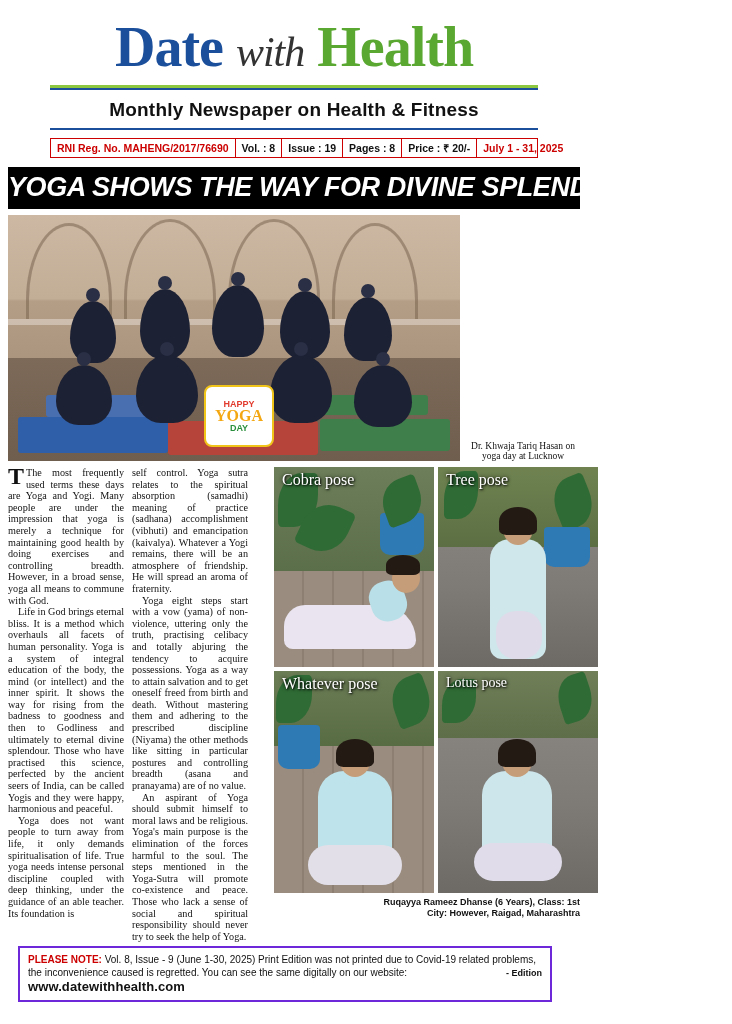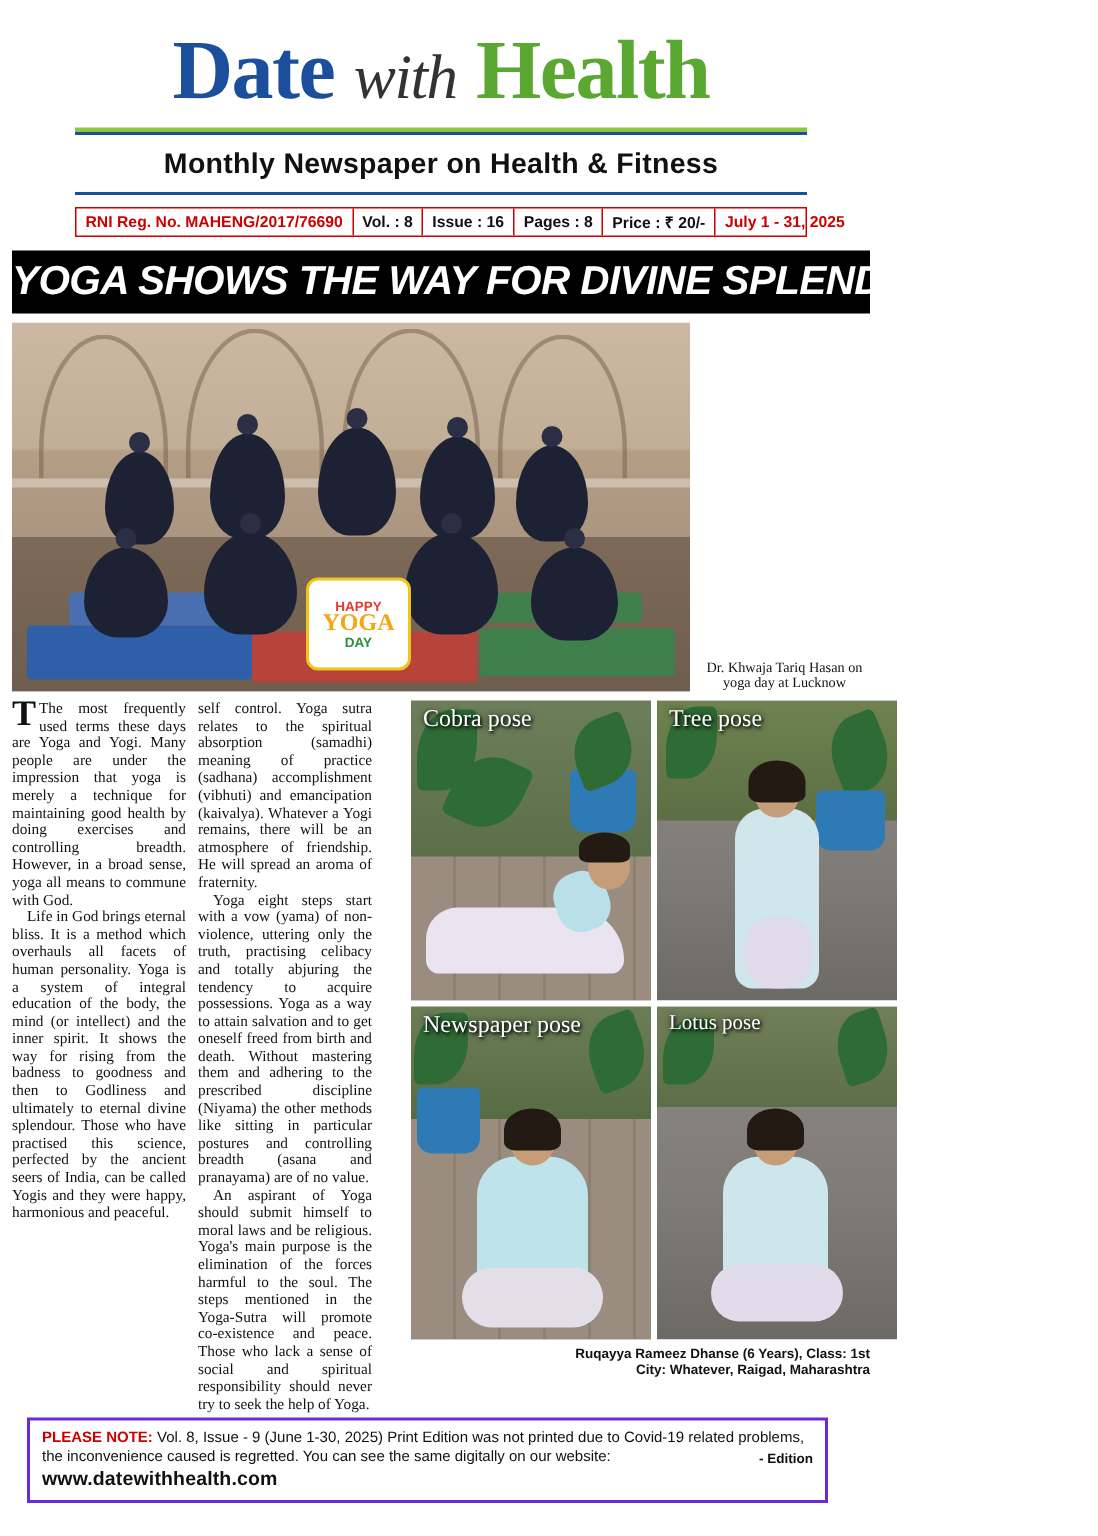--- a/index.html
+++ b/index.html
@@ -308,21 +308,21 @@
       <span class="mt-health">Health</span>
     </div>
     <div class="rule-double"></div>
     <div class="tagline">Monthly Newspaper on Health &amp; Fitness</div>
     <div class="tag-rule"></div>
   </div>
 
   <div class="infostrip">
     <div class="seg red">RNI Reg. No. MAHENG/2017/76690</div>
     <div class="seg black">Vol. : 8</div>
-    <div class="seg black">Issue : 16</div>
+    <div class="seg black">Issue : 19</div>
     <div class="seg black">Pages : 8</div>
     <div class="seg black grow">Price : ₹ 20/-</div>
     <div class="seg seg-date">July 1 - 31, 2025</div>
   </div>
 
   <div class="headline">YOGA SHOWS THE WAY FOR DIVINE SPLENDOUR</div>
 
   <div class="photorow">
     <div class="photo-main">
       <div class="ph sky-room">
@@ -393,20 +393,21 @@
       </div>
       <div class="side-caption">Dr. Khwaja Tariq Hasan on yoga day at Lucknow</div>
     </div>
   </div>
 
   <div class="content">
 
     <div class="col">
       <p class="first"><span class="dropcap">T</span><span>The most frequently used terms these days are Yoga and Yogi. Many people are under the impression that yoga is merely a technique for maintaining good health by doing exercises and controlling breadth. However, in a broad sense, yoga all means to commune with God.</span></p>
       <p>Life in God brings eternal bliss. It is a method which overhauls all facets of human personality. Yoga is a system of integral education of the body, the mind (or intellect) and the inner spirit. It shows the way for rising from the badness to goodness and then to Godliness and ultimately to eternal divine splendour. Those who have practised this science, perfected by the ancient seers of India, can be called Yogis and they were happy, harmonious and peaceful.</p>
+      <p>Yoga does not want people to turn away from life, it only demands spiritualisation of life. True yoga needs intense personal discipline coupled with deep thinking, under the guidance of an able teacher. Its foundation is</p>
     </div>
 
     <div class="col">
       <p class="first">self control. Yoga sutra relates to the spiritual absorption (samadhi) meaning of practice (sadhana) accomplishment (vibhuti) and emancipation (kaivalya). Whatever a Yogi remains, there will be an atmosphere of friendship. He will spread an aroma of fraternity.</p>
       <p>Yoga eight steps start with a vow (yama) of non-violence, uttering only the truth, practising celibacy and totally abjuring the tendency to acquire possessions. Yoga as a way to attain salvation and to get oneself freed from birth and death. Without mastering them and adhering to the prescribed discipline (Niyama) the other methods like sitting in particular postures and controlling breadth (asana and pranayama) are of no value.</p>
       <p>An aspirant of Yoga should submit himself to moral laws and be religious. Yoga's main purpose is the elimination of the forces harmful to the soul. The steps mentioned in the Yoga-Sutra will promote co-existence and peace. Those who lack a sense of social and spiritual responsibility should never try to seek the help of Yoga.</p>
     </div>
 
     <div class="gallery">
       <div class="gal-grid">
@@ -446,41 +447,41 @@
             <div style="position:absolute;left:0;top:0;right:0;height:34%;background:linear-gradient(180deg,#6b7d55,#586c44);"></div>
             <div class="leaf" style="left:2px;top:4px;width:36px;height:48px;"></div>
             <div class="leaf" style="right:4px;top:6px;width:38px;height:48px;transform:rotate(-20deg);"></div>
             <div class="plantpot" style="left:4px;top:54px;width:42px;height:44px;"></div>
             <div class="girl" style="left:44px;bottom:10px;width:74px;height:112px;background:#bfe3ea;border-radius:26px 26px 18px 18px;">
               <span class="gh"></span>
                 <span class="hair"></span>
             </div>
             <div class="pants" style="left:34px;bottom:8px;width:94px;height:40px;background:#e2dfe9;border-radius:26px;"></div>
           </div>
-          <div class="gal-label">Newspaper pose</div>
+          <div class="gal-label">Whatever pose</div>
         </div>
 
         <div class="gal-cell">
           <div class="ph wall-bg">
             <div style="position:absolute;left:0;top:0;right:0;height:30%;background:linear-gradient(180deg,#707f58,#5d6e48);"></div>
             <div class="leaf" style="left:4px;top:8px;width:34px;height:44px;"></div>
             <div class="leaf" style="right:6px;top:4px;width:34px;height:46px;transform:rotate(-18deg);"></div>
             <div class="girl" style="left:44px;bottom:14px;width:70px;height:108px;background:#cce6ec;border-radius:24px 24px 16px 16px;">
               <span class="gh"></span>
                 <span class="hair"></span>
             </div>
             <div class="pants" style="left:36px;bottom:12px;width:88px;height:38px;background:#e0dce9;border-radius:24px;"></div>
           </div>
           <div class="gal-label lotus">Lotus pose</div>
         </div>
 
       </div>
       <div class="gal-caption">
         <div>Ruqayya Rameez Dhanse (6 Years), Class: 1st</div>
-        <div>City: Whatever, Raigad, Maharashtra</div>
+        <div>City: However, Raigad, Maharashtra</div>
       </div>
     </div>
   </div>
 
   <div class="footnote">
     <span class="label">PLEASE NOTE:</span>
     <span>Vol. 8, Issue - 9 (June 1-30, 2025) Print Edition was not printed due to Covid-19 related problems, the inconvenience caused is regretted. You can see the same digitally on our website:</span>
     <span class="site">www.datewithhealth.com</span>
     <span class="editor">- Edition</span>
   </div>

